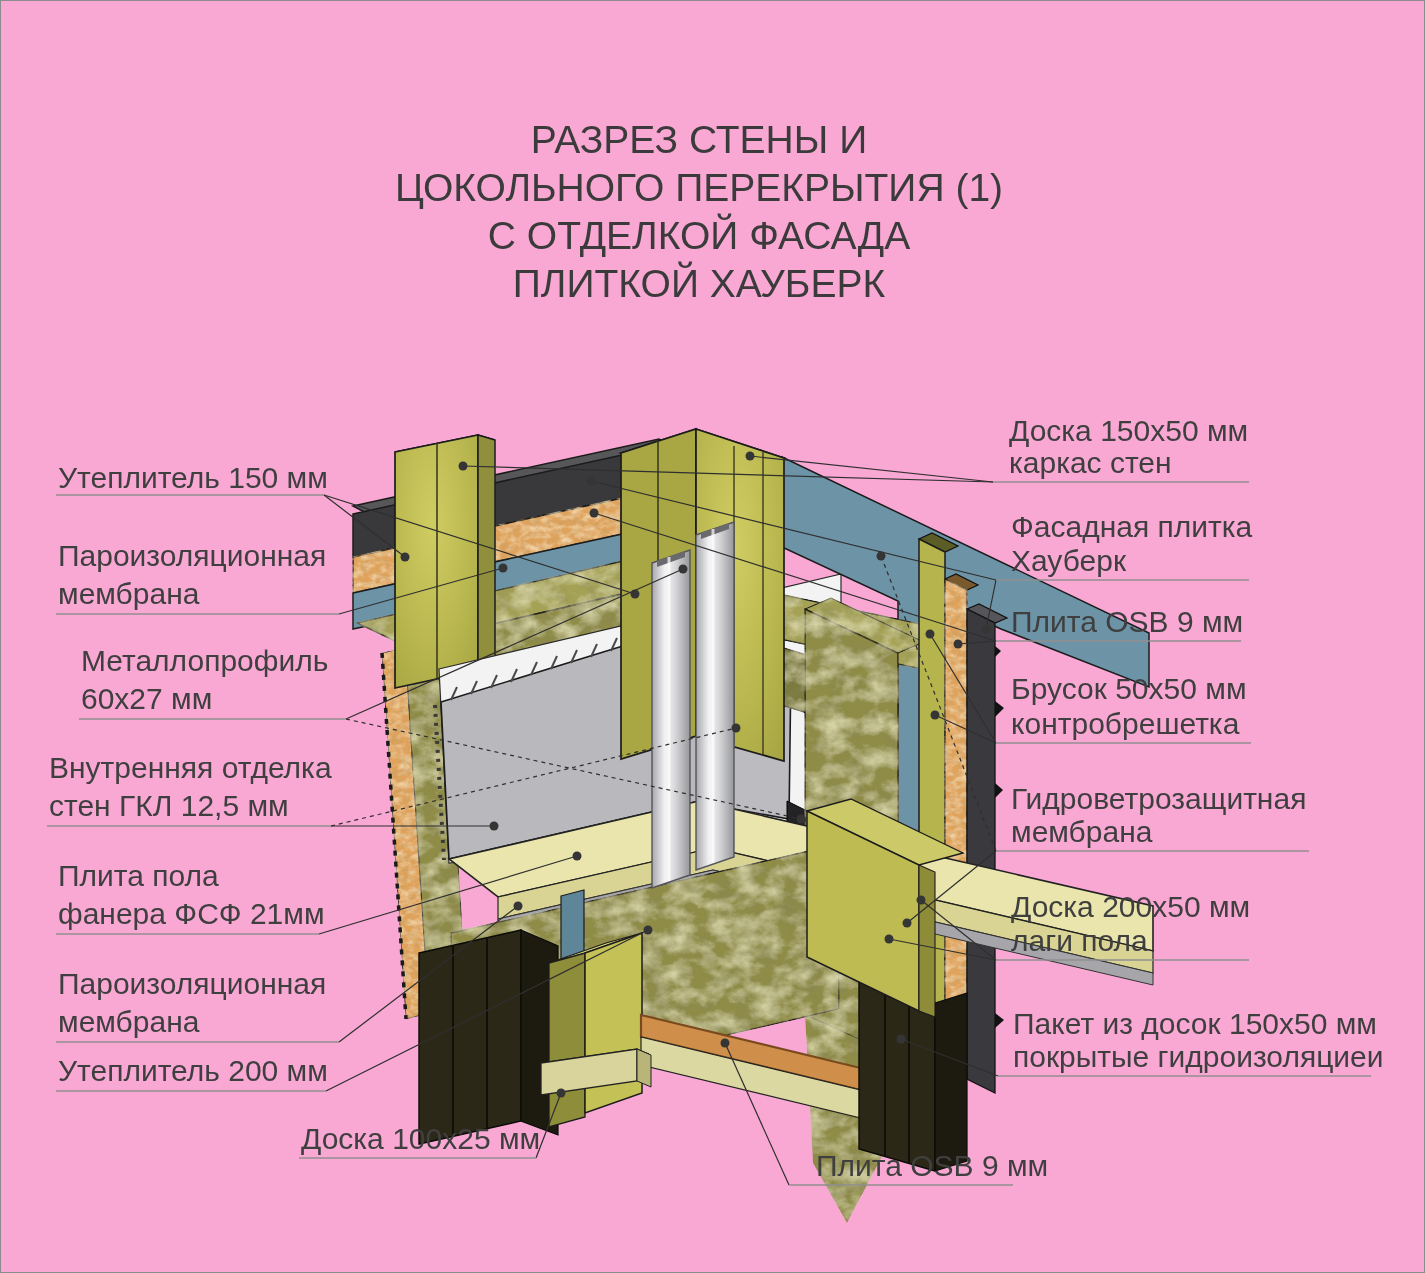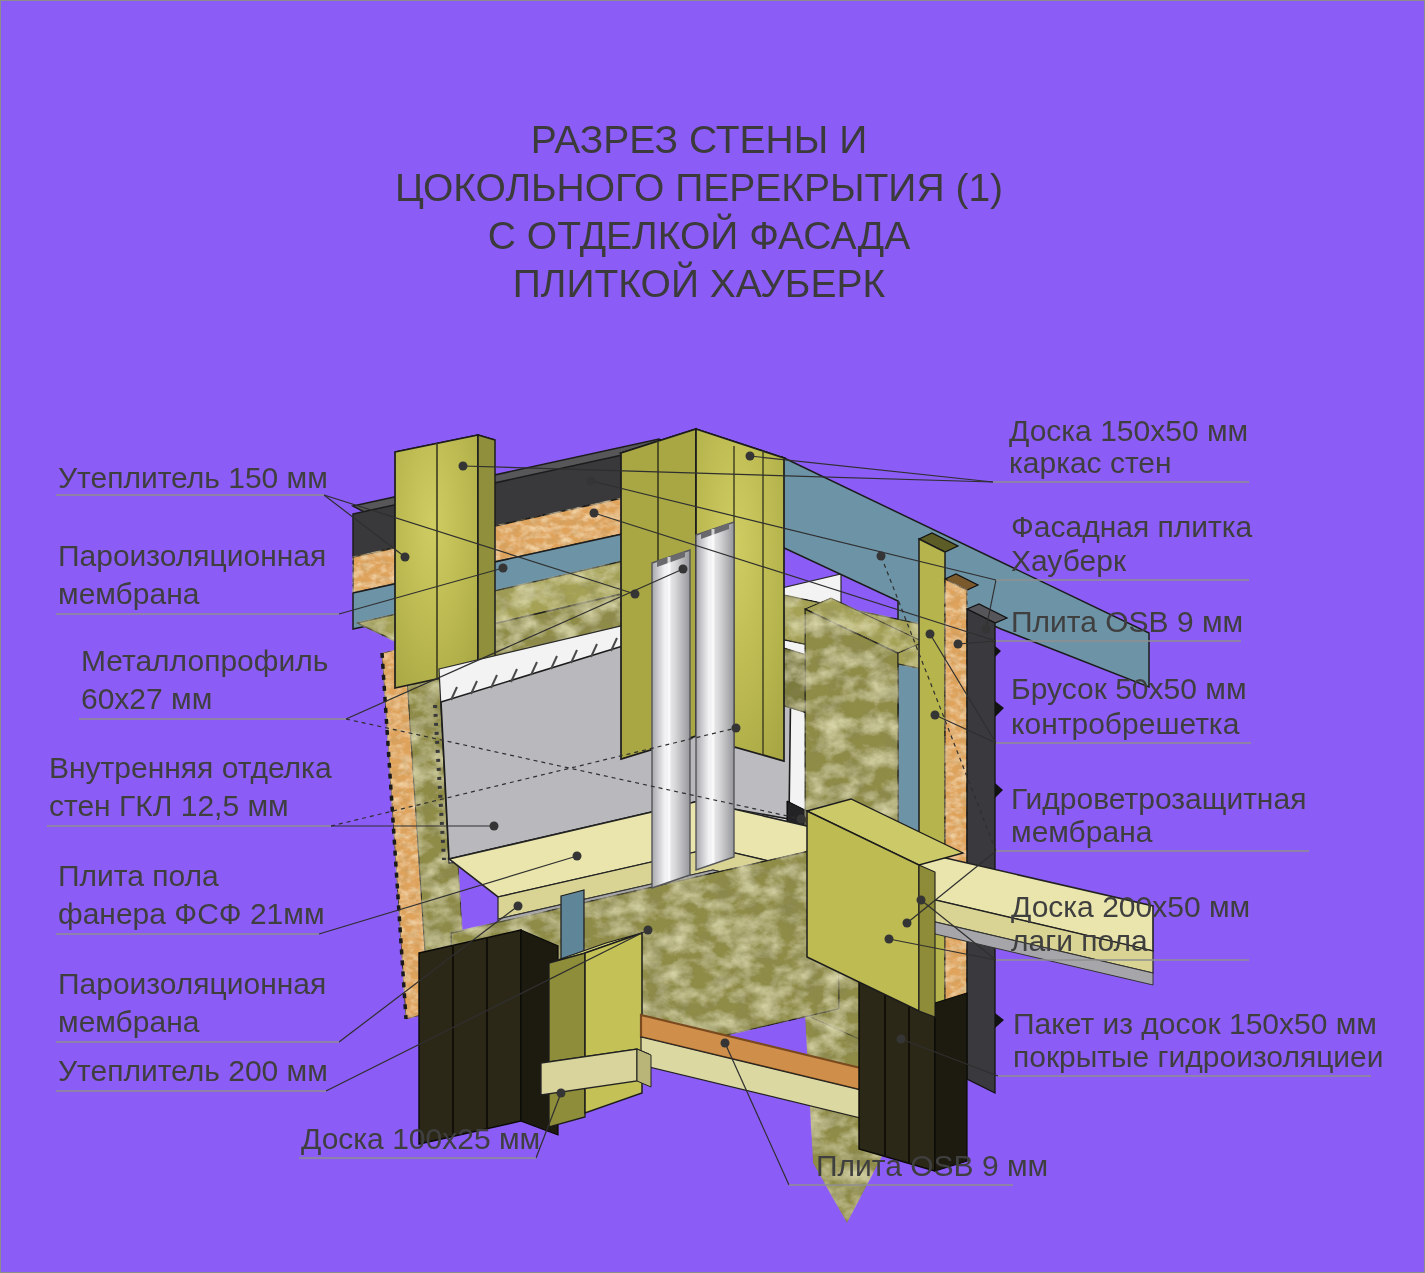--- a/index.html
+++ b/index.html
@@ -1,16 +1,16 @@
 <!DOCTYPE html>
 <html><head>
 <meta charset="utf-8">
 <style>
   html,body{margin:0;padding:0;background:#fff;font-family:"Liberation Sans",sans-serif;}
-  #page{position:relative;width:1423px;height:1271px;border:1px solid #8c8c8c;background:#8b5cf6;overflow:hidden;}
+  #page{position:relative;width:1423px;height:1271px;border:1px solid #8c8c8c;background:#f9a8d4;overflow:hidden;}
   svg{display:block;}
   .lbl{fill:#3f3f3f;font-size:30px;font-family:"Liberation Sans",sans-serif;}
   .ttl{fill:#3b3b3b;font-size:39px;font-family:"Liberation Sans",sans-serif;text-anchor:middle;}
   .ul{stroke:#8f8f8f;stroke-width:1.4;}
   .ld{stroke:#2f2f2f;stroke-width:1.2;fill:none;}
   .ldd{stroke:#2f2f2f;stroke-width:1.2;fill:none;stroke-dasharray:4 4;}
   .dot{fill:#353535;}
   polygon,line,polyline{shape-rendering:geometricPrecision;}
 </style>
 </head>

